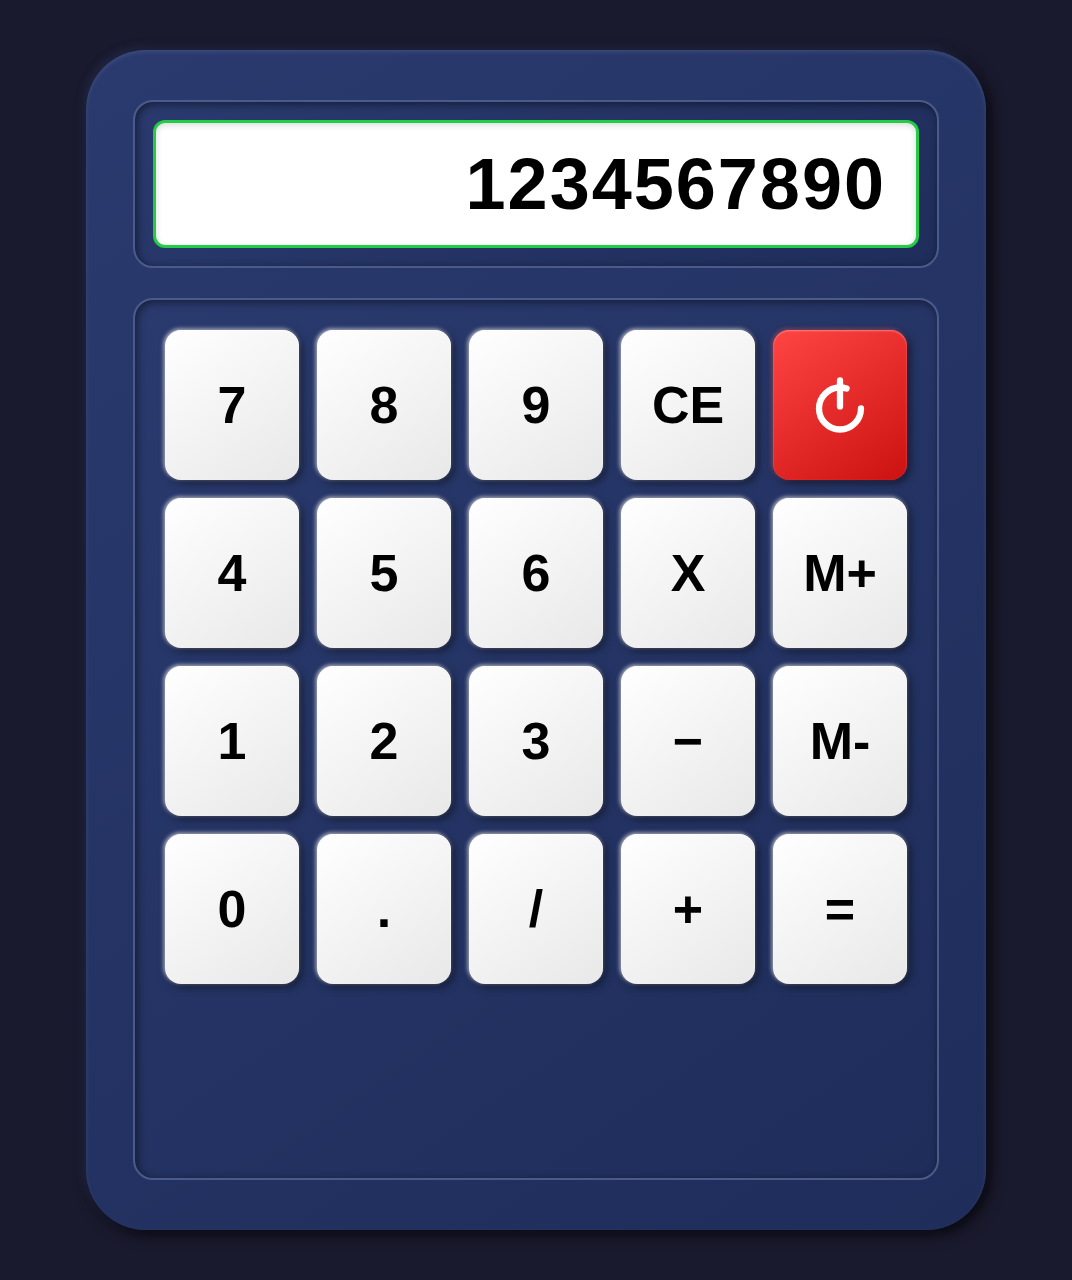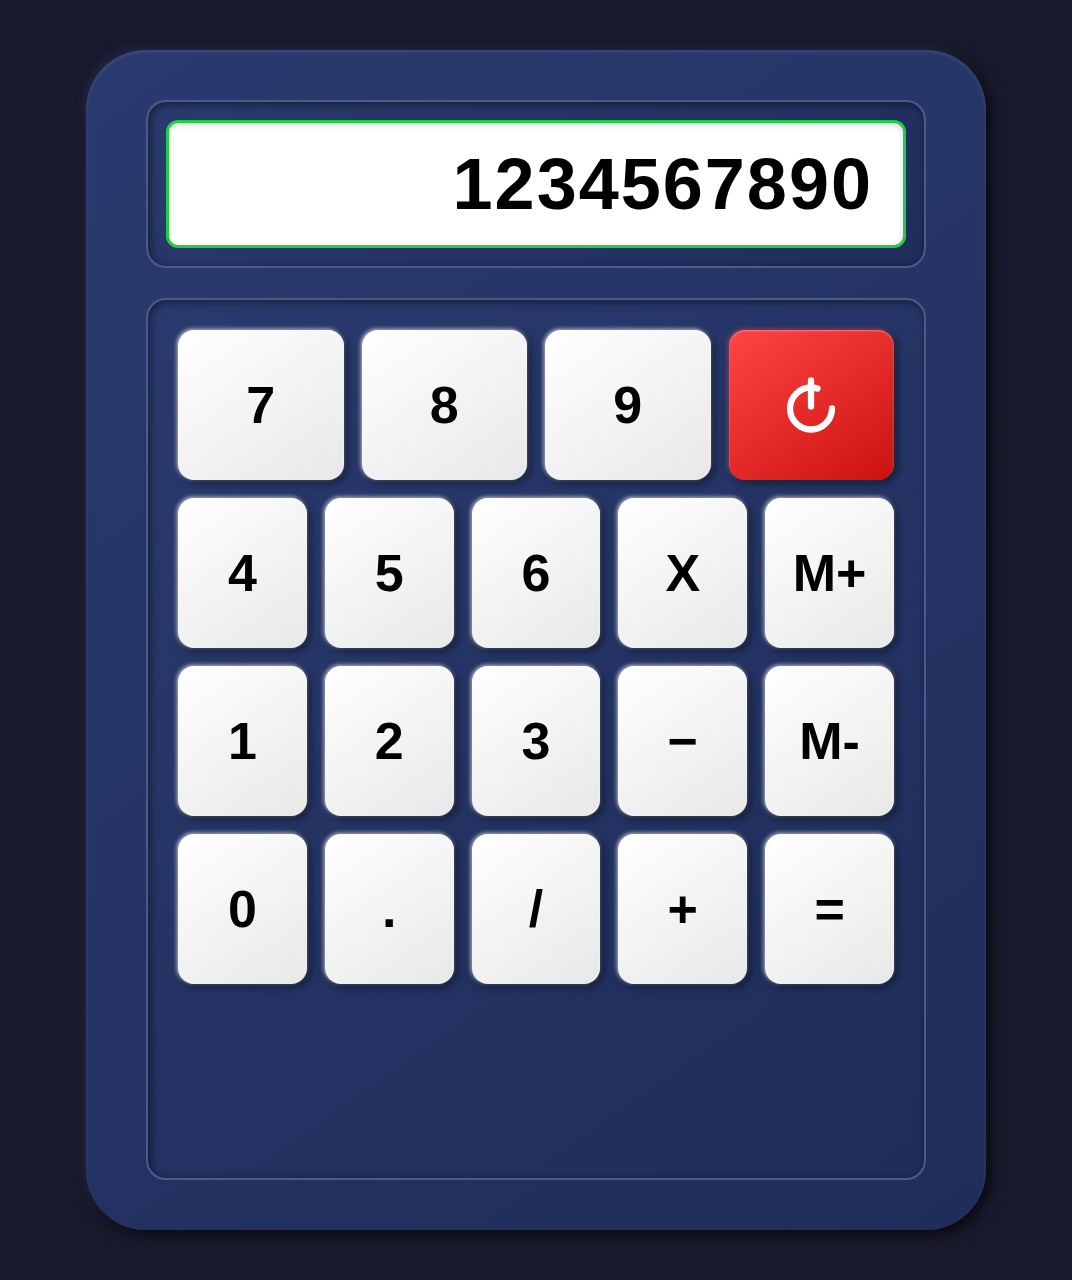--- a/index.html
+++ b/index.html
@@ -16,21 +16,21 @@
       align-items: center;
       justify-content: center;
       font-family: Arial, sans-serif;
     }
 
     .calculator-body {
       width: 900px;
       height: 1180px;
       background: linear-gradient(145deg, #2a3a6e, #1e2d5a);
       border-radius: 60px;
-      padding: 50px 60px;
+      padding: 50px 47px;
       box-shadow:
         4px 4px 15px rgba(0,0,0,0.8),
         -2px -2px 8px rgba(80,100,180,0.3),
         inset 0 2px 4px rgba(255,255,255,0.1);
       display: flex;
       flex-direction: column;
       gap: 30px;
     }
 
     .display-container {
@@ -133,20 +133,23 @@
     <div class="keypad-row">
       <button class="btn">
         <span>7</span>
       </button>
       <button class="btn">
         <span>8</span>
       </button>
       <button class="btn">
         <span>9</span>
       </button>
+      <button class="btn">
+        <span>CE</span>
+      </button>
       <button class="btn btn-power">
         <div class="power-icon">
           <svg viewBox="0 0 100 100" xmlns="http://www.w3.org/2000/svg">
 
             <circle cx="50" cy="55" r="30" fill="none" stroke="white" stroke-width="9" stroke-dasharray="150 47" stroke-dashoffset="0" stroke-linecap="round"></circle>
             <line x1="50" y1="15" x2="50" y2="52" stroke="white" stroke-width="9" stroke-linecap="round"></line>
           </svg>
         </div>
       </button>
     </div>

